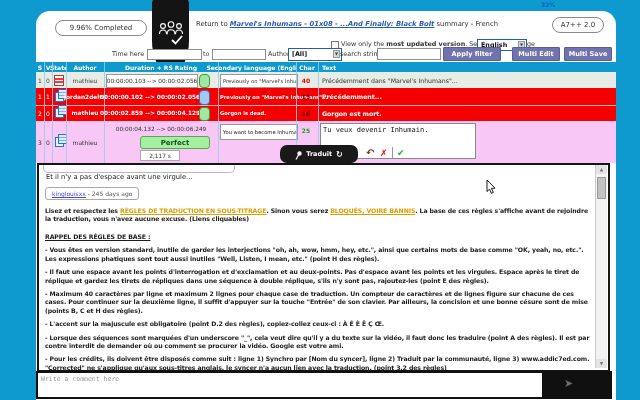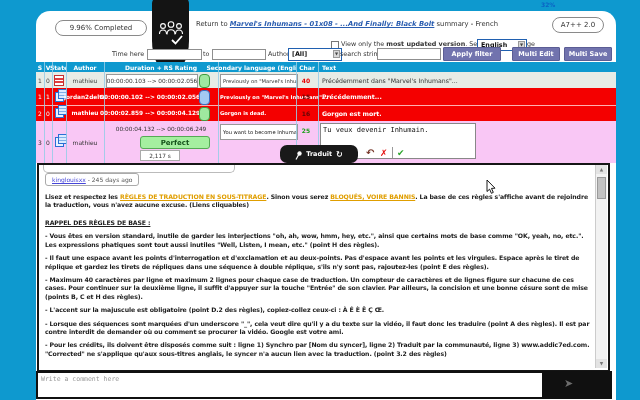--- a/index.html
+++ b/index.html
@@ -217,20 +217,21 @@
   <span class="ri">↻</span>
 </div>
 <span class="abs actico" style="left:366px;top:147px;color:#7a3b2e;font-size:10px">↶</span>
 <span class="abs actico" style="left:380px;top:148px;color:#e41010;font-size:9px">✗</span>
 <div class="abs" style="left:392px;top:147px;width:1px;height:11px;background:#999;z-index:6"></div>
 <span class="abs actico" style="left:397px;top:148px;color:#2ba52b;font-size:9px">✔</span>
 
 <div class="abs pop">
   <div class="abs stub"></div>
   <div class="pop-body">
+    <p class="c1">Et il n'y a pas d'espace avant une virgule...</p>
     <div class="ubox"><a href="#">kinglouisxx</a><span> - 245 days ago</span></div>
     <div class="rules">
       <p class="warn">
         <span>Lisez et respectez les </span><a href="#" class="olink">RÈGLES DE TRADUCTION EN SOUS-TITRAGE</a><span>. Sinon vous serez </span><a href="#" class="olink">BLOQUÉS, VOIRE BANNIS</a><span>. La base de ces règles s'affiche avant de rejoindre la traduction, vous n'avez aucune excuse. (Liens cliquables)</span>
       </p>
       <p class="title">RAPPEL DES RÈGLES DE BASE :</p>
       <p>- Vous êtes en version standard, inutile de garder les interjections "oh, ah, wow, hmm, hey, etc.", ainsi que certains mots de base comme "OK, yeah, no, etc.". Les expressions phatiques sont tout aussi inutiles "Well, Listen, I mean, etc." (point H des règles).</p>
       <p>- Il faut une espace avant les points d'interrogation et d'exclamation et au deux-points. Pas d'espace avant les points et les virgules. Espace après le tiret de réplique et gardez les tirets de répliques dans une séquence à double réplique, s'ils n'y sont pas, rajoutez-les (point E des règles).</p>
       <p>- Maximum 40 caractères par ligne et maximum 2 lignes pour chaque case de traduction. Un compteur de caractères et de lignes figure sur chacune de ces cases. Pour continuer sur la deuxième ligne, il suffit d'appuyer sur la touche "Entrée" de son clavier. Par ailleurs, la concision et une bonne césure sont de mise (points B, C et H des règles).</p>
       <p>- L'accent sur la majuscule est obligatoire (point D.2 des règles), copiez-collez ceux-ci : À É È Ê Ç Œ.</p>

